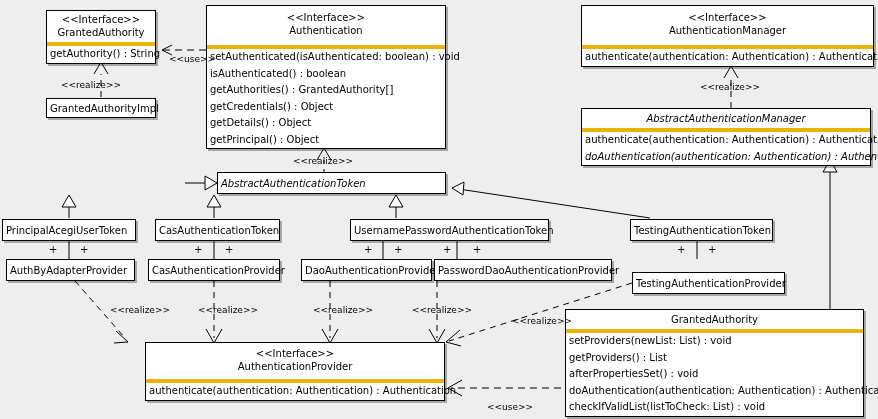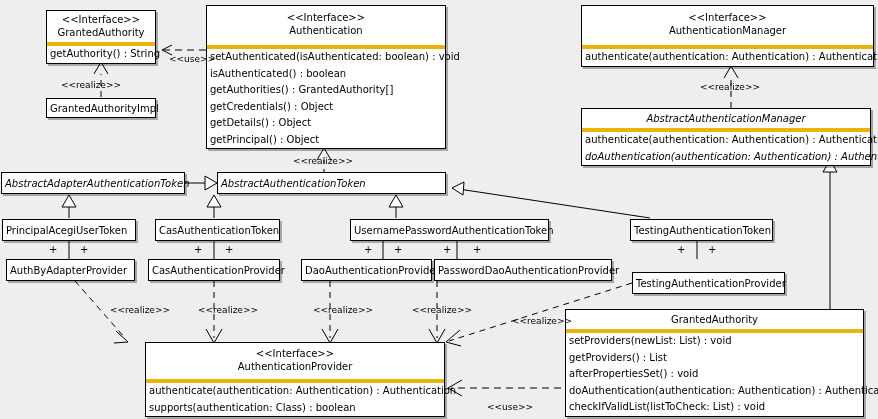--- a/index.html
+++ b/index.html
@@ -216,23 +216,20 @@
   <div class="uml" style="left:581px;top:108px;width:290px;">
     <div class="hdr withbody" style="padding:3px;">
       <div class="cname abstract">AbstractAuthenticationManager</div>
     </div>
     <div class="ops">
       <div class="op">authenticate(authentication: Authentication) : Authentication</div>
       <div class="op abstract">doAuthentication(authentication: Authentication) : Authentication</div>
     </div>
   </div>
 
-  <div class="uml simple abstract" style="left:1px;top:172px;width:184px;height:22px;">
-    <span>AbstractAdapterAuthenticationToken</span>
-  </div>
 
   <div class="uml simple abstract" style="left:217px;top:172px;width:229px;height:22px;">
     <span>AbstractAuthenticationToken</span>
   </div>
 
   <div class="uml simple" style="left:2px;top:219px;width:134px;height:22px;">
     <span>PrincipalAcegiUserToken</span>
   </div>
   <div class="uml simple" style="left:155px;top:219px;width:125px;height:22px;">
     <span>CasAuthenticationToken</span>
@@ -260,21 +257,20 @@
     <span>TestingAuthenticationProvider</span>
   </div>
 
   <div class="uml" style="left:145px;top:342px;width:300px;">
     <div class="hdr withbody" style="padding-bottom:6px;padding-top:4px;">
       <div class="stereo">&lt;&lt;Interface&gt;&gt;</div>
       <div class="cname">AuthenticationProvider</div>
     </div>
     <div class="ops">
       <div class="op">authenticate(authentication: Authentication) : Authentication</div>
-      <div class="op">supports(authentication: Class) : boolean</div>
     </div>
   </div>
 
   <div class="uml" style="left:565px;top:309px;width:299px;">
     <div class="hdr withbody" style="padding:3px;">
       <div class="cname">GrantedAuthority</div>
     </div>
     <div class="ops">
       <div class="op">setProviders(newList: List) : void</div>
       <div class="op">getProviders() : List</div>

